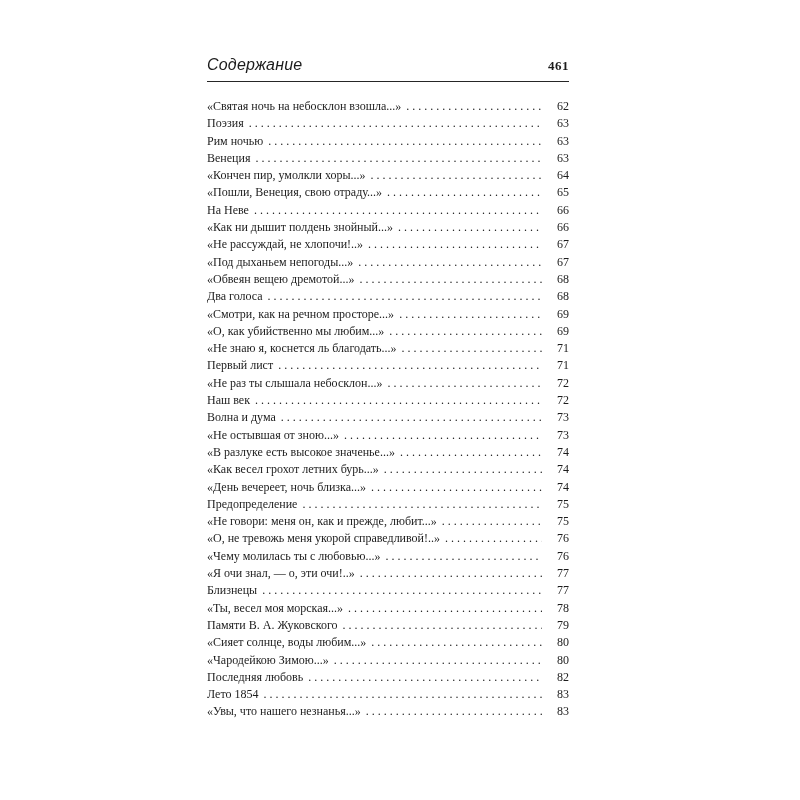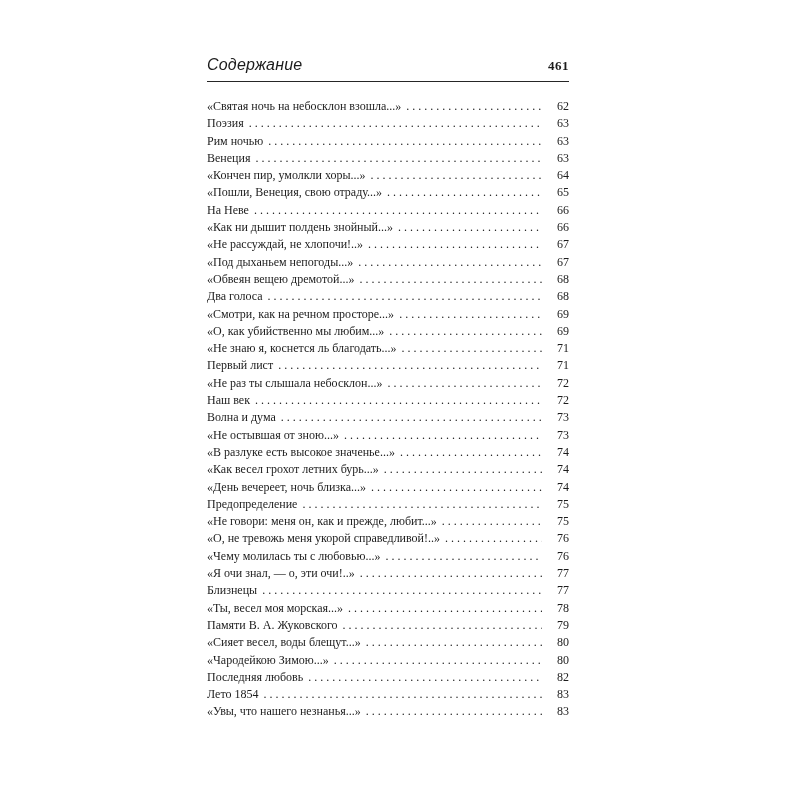--- a/index.html
+++ b/index.html
@@ -262,21 +262,21 @@
     <span class="toc-page">78</span>
   </div>
 
   <div class="toc-row">
     <span class="toc-title">Памяти В. А. Жуковского</span>
     <span class="leader"></span>
     <span class="toc-page">79</span>
   </div>
 
   <div class="toc-row">
-    <span class="toc-title">«Сияет весел, воды блещут...»</span>
+    <span class="toc-title">«Сияет солнце, воды любим...»</span>
     <span class="leader"></span>
     <span class="toc-page">80</span>
   </div>
 
   <div class="toc-row">
     <span class="toc-title">«Чародейкою Зимою...»</span>
     <span class="leader"></span>
     <span class="toc-page">80</span>
   </div>
 

